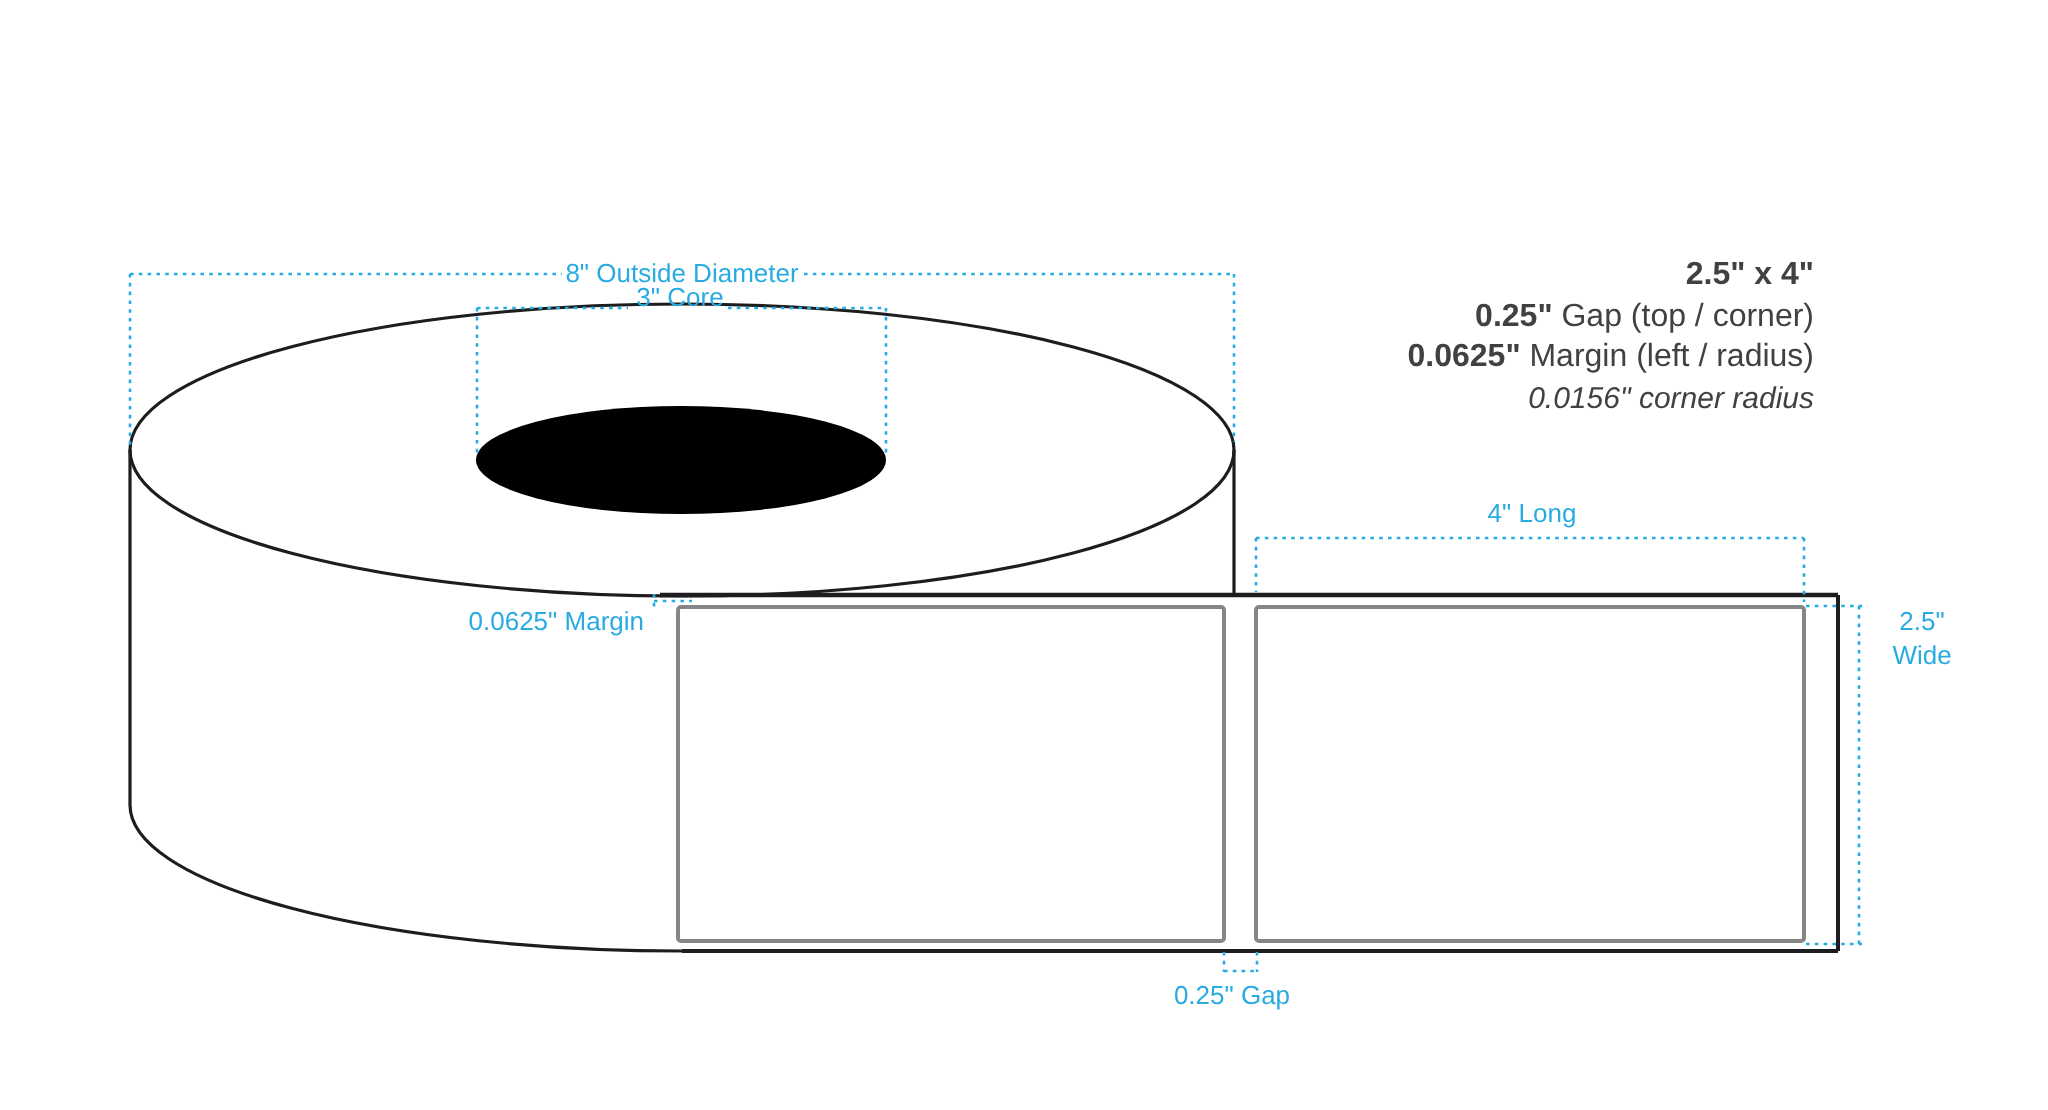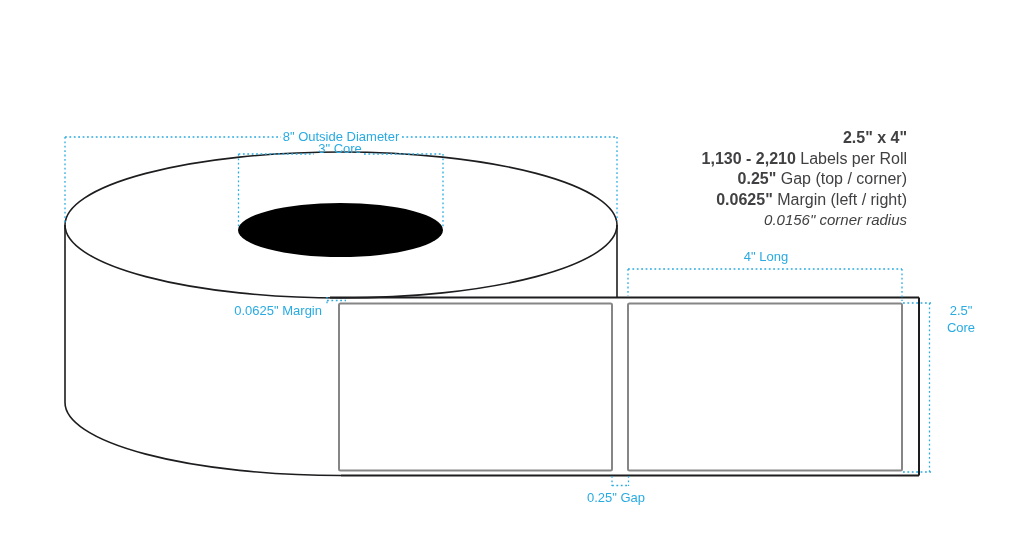--- a/index.html
+++ b/index.html
@@ -80,34 +80,31 @@
   <div class="dim dim-od center">8" Outside Diameter</div>
 
   <div class="dim dim-core center">3" Core</div>
 
   <div class="dim dim-margin right">0.0625" Margin</div>
 
   <div class="dim dim-long center">4" Long</div>
 
   <div class="dim dim-wide center">
     <div>2.5"</div>
-    <div>Core</div>
+    <div>Wide</div>
   </div>
 
   <div class="dim dim-gap center">0.25" Gap</div>
 
   <div class="spec">
     <div>
       <span class="b">2.5" x 4"</span>
     </div>
     <div>
-      <span class="b">1,130 - 2,210</span><span> Labels per Roll</span>
-    </div>
-    <div>
       <span class="b">0.25"</span><span> Gap (top / corner)</span>
     </div>
     <div>
-      <span class="b">0.0625"</span><span> Margin (left / right)</span>
+      <span class="b">0.0625"</span><span> Margin (left / radius)</span>
     </div>
     <div class="it">0.0156" corner radius</div>
   </div>
 
 </div>
 
 </body></html>

